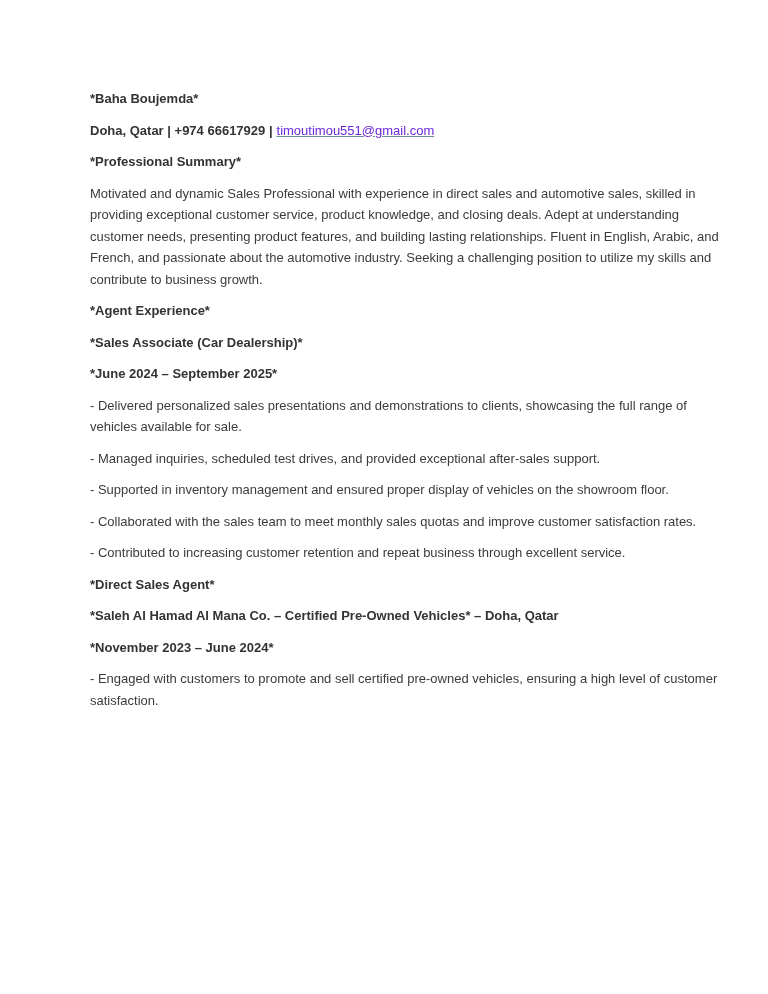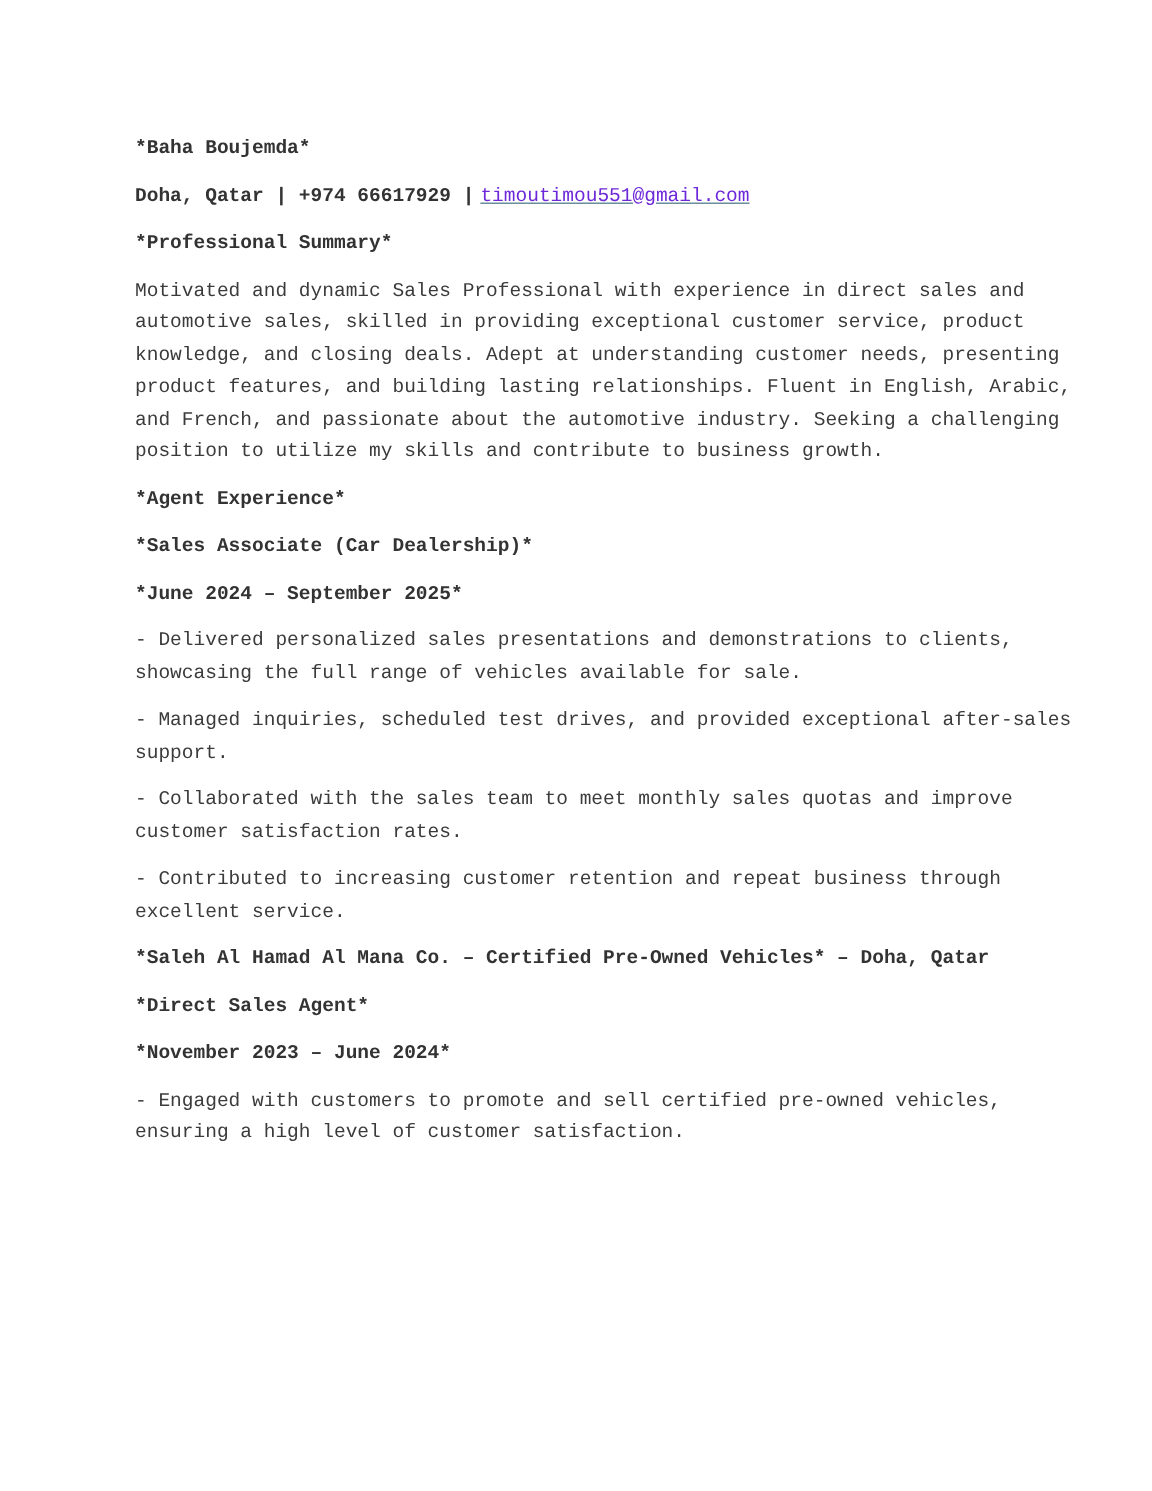--- a/index.html
+++ b/index.html
@@ -7,21 +7,21 @@
     padding: 0;
     background: #ffffff;
   }
   .page {
     position: relative;
     width: 768px;
     height: 994px;
     background: #ffffff;
     box-sizing: border-box;
     padding: 88px 38px 0 90px;
-    font-family: Liberation Mono, monospace;
+    font-family: Liberation Sans, sans-serif;
     font-size: 13px;
     line-height: 21.5px;
     color: #3b3b3b;
     overflow: hidden;
   }
   .page p {
     margin: 0 0 10px 0;
   }
   .bold {
     font-weight: 700;
@@ -49,22 +49,23 @@
 
   <p>Motivated and dynamic Sales Professional with experience in direct sales and automotive sales, skilled in providing exceptional customer service, product knowledge, and closing deals. Adept at understanding customer needs, presenting product features, and building lasting relationships. Fluent in English, Arabic, and French, and passionate about the automotive industry. Seeking a challenging position to utilize my skills and contribute to business growth.</p>
 
   <p class="bold">*Agent Experience*</p>
 
   <p class="bold">*Sales Associate (Car Dealership)*</p>
   <p class="bold">*June 2024 – September 2025*</p>
 
   <p>- Delivered personalized sales presentations and demonstrations to clients, showcasing the full range of vehicles available for sale.</p>
   <p>- Managed inquiries, scheduled test drives, and provided exceptional after-sales support.</p>
+  <p>- Supported in inventory management and ensured proper display of vehicles on the showroom floor.</p>
   <p>- Collaborated with the sales team to meet monthly sales quotas and improve customer satisfaction rates.</p>
   <p>- Contributed to increasing customer retention and repeat business through excellent service.</p>
 
+  <p class="bold">*Direct Sales Agent*</p>
   <p class="bold">*Saleh Al Hamad Al Mana Co. – Certified Pre-Owned Vehicles* – Doha, Qatar</p>
-  <p class="bold">*Direct Sales Agent*</p>
   <p class="bold">*November 2023 – June 2024*</p>
 
   <p>- Engaged with customers to promote and sell certified pre-owned vehicles, ensuring a high level of customer satisfaction.</p>
 
 </div>
 
 </body></html>

